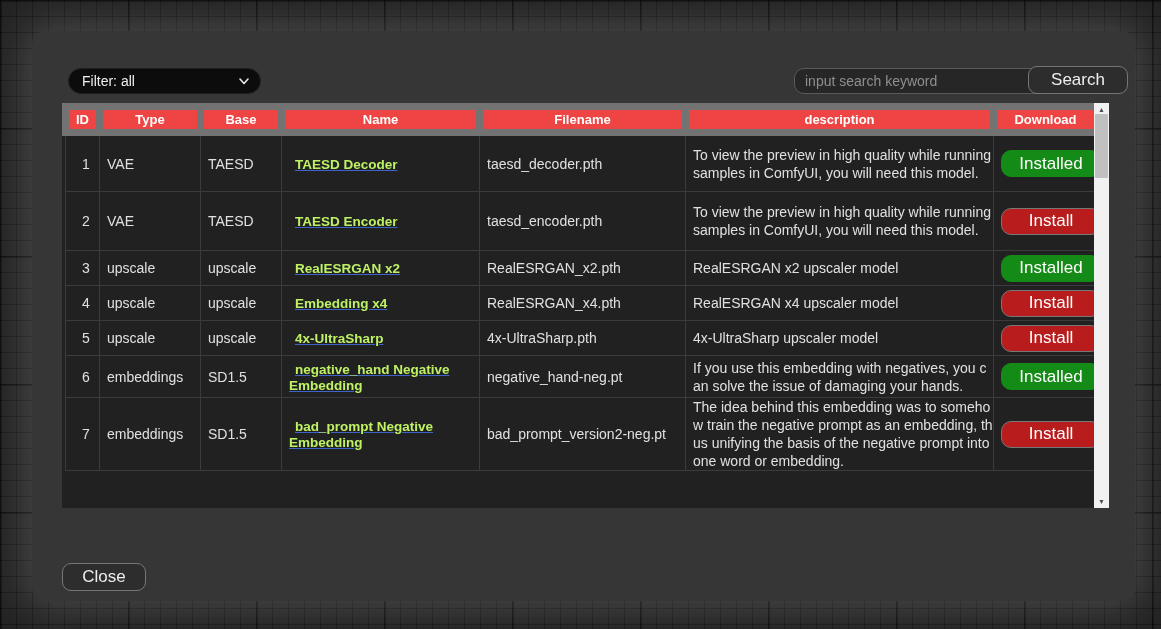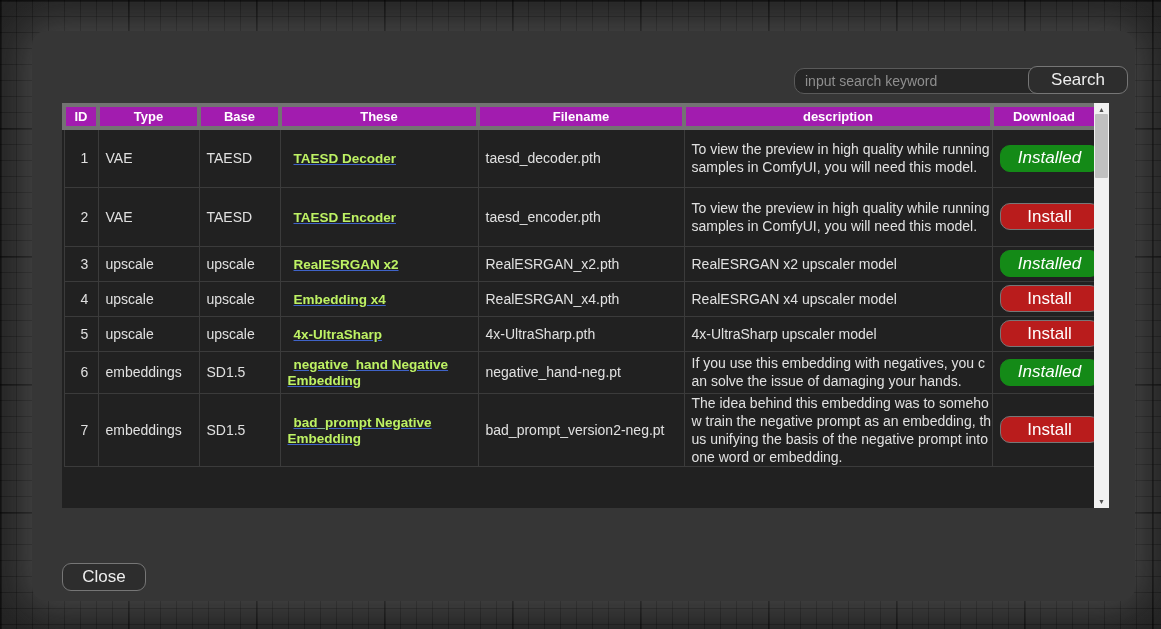--- a/index.html
+++ b/index.html
@@ -48,22 +48,22 @@
   .close-btn{position:absolute;left:30px;top:532px;width:84px;height:28px;}
   
   .table-wrap{
     position:absolute;left:30px;top:72px;width:1047px;height:405px;
     overflow:hidden;background:#212121;
   }
   table.models{
     border-collapse:collapse;table-layout:fixed;width:1032px;
   }
   table.models th{
-    background:#a21caf;color:#fff;font-size:13px;font-weight:bold;
-    height:19px;padding:0;border:4px solid #737373;text-align:center;
+    background:#ef4444;color:#fff;font-size:13px;font-weight:bold;
+    height:19px;padding:0;border:7px solid #737373;text-align:center;
   }
   table.models td{
     background:#212121;border:1px solid #3b3b3b;color:#e0e0e0;
     font-size:14px;vertical-align:middle;padding:0 0 0 7px;
   }
   tbody tr:nth-child(1){height:59px;} tbody tr:nth-child(2){height:59px;}
   tbody tr:nth-child(3){height:35px;} tbody tr:nth-child(4){height:35px;}
   tbody tr:nth-child(5){height:35px;} tbody tr:nth-child(6){height:42px;}
   tbody tr:nth-child(7){height:72px;} tbody tr:nth-child(8){height:60px;}
   td.c-id{text-align:center;padding:0;}
@@ -76,21 +76,21 @@
     font-size:13px;line-height:18px;padding:1px 4px;word-break:break-all;
     color:#e2e2e2;
     margin-left:43px;
   }
   td.c-dl{text-align:center;padding:0;}
   .dl-btn{
     width:100px;height:27px;border-radius:10px;border:1px solid #777;
     background:#b91c1c;color:#fff;font-size:17px;cursor:pointer;
     font-family:"Liberation Sans",sans-serif;
   }
-  .dl-btn.installed{background:#148a17;border-color:#148a17;font-style:italic;}
+  .dl-btn.installed{background:#148a17;border-color:#148a17;}
   
   .scrollbar{
     position:absolute;right:0;top:0;width:15px;height:405px;background:#f1f1f1;
   }
   .sb-arrow{
     position:absolute;left:0;width:15px;height:13px;display:flex;
     align-items:center;justify-content:center;font-size:7px;color:#505050;
     cursor:pointer;
   }
   .sb-up{top:0;} .sb-down{bottom:0;}
@@ -99,41 +99,47 @@
     background:#c0c0c0;border-radius:1px;cursor:pointer;
   }
 </style>
 </head>
 <body>
 
 <div class="vignette"></div>
 
 <div class="modal">
 
+  <div class="filter-select">
+    <span class="lbl">Filter: all</span>
+    <svg class="chev" viewBox="0 0 12 12">
+      <polyline points="2,4 6,8.5 10,4" fill="none" stroke="#e8e8e8" stroke-width="1.6" stroke-linecap="round" stroke-linejoin="round"></polyline>
+    </svg>
+  </div>
 
   <input class="search-input" type="text" placeholder="input search keyword" style="">
   <button class="btn search-btn">Search</button>
 
   <div class="table-wrap">
     <table class="models">
       <colgroup>
         <col style="width:34px">
           <col style="width:101px">
           <col style="width:81px">
         <col style="width:198px">
           <col style="width:206px">
           <col style="width:308px">
         <col style="width:104px">
       </colgroup>
       <thead>
         <tr>
           <th>ID</th>
           <th>Type</th>
           <th>Base</th>
-          <th>These</th>
+          <th>Name</th>
           <th>Filename</th>
           <th>description</th>
           <th>Download</th>
         </tr>
       </thead>
       <tbody>
           <tr>
     <td class="c-id">1</td>
     <td class="c-type">VAE</td>
     <td class="c-base">TAESD</td>

